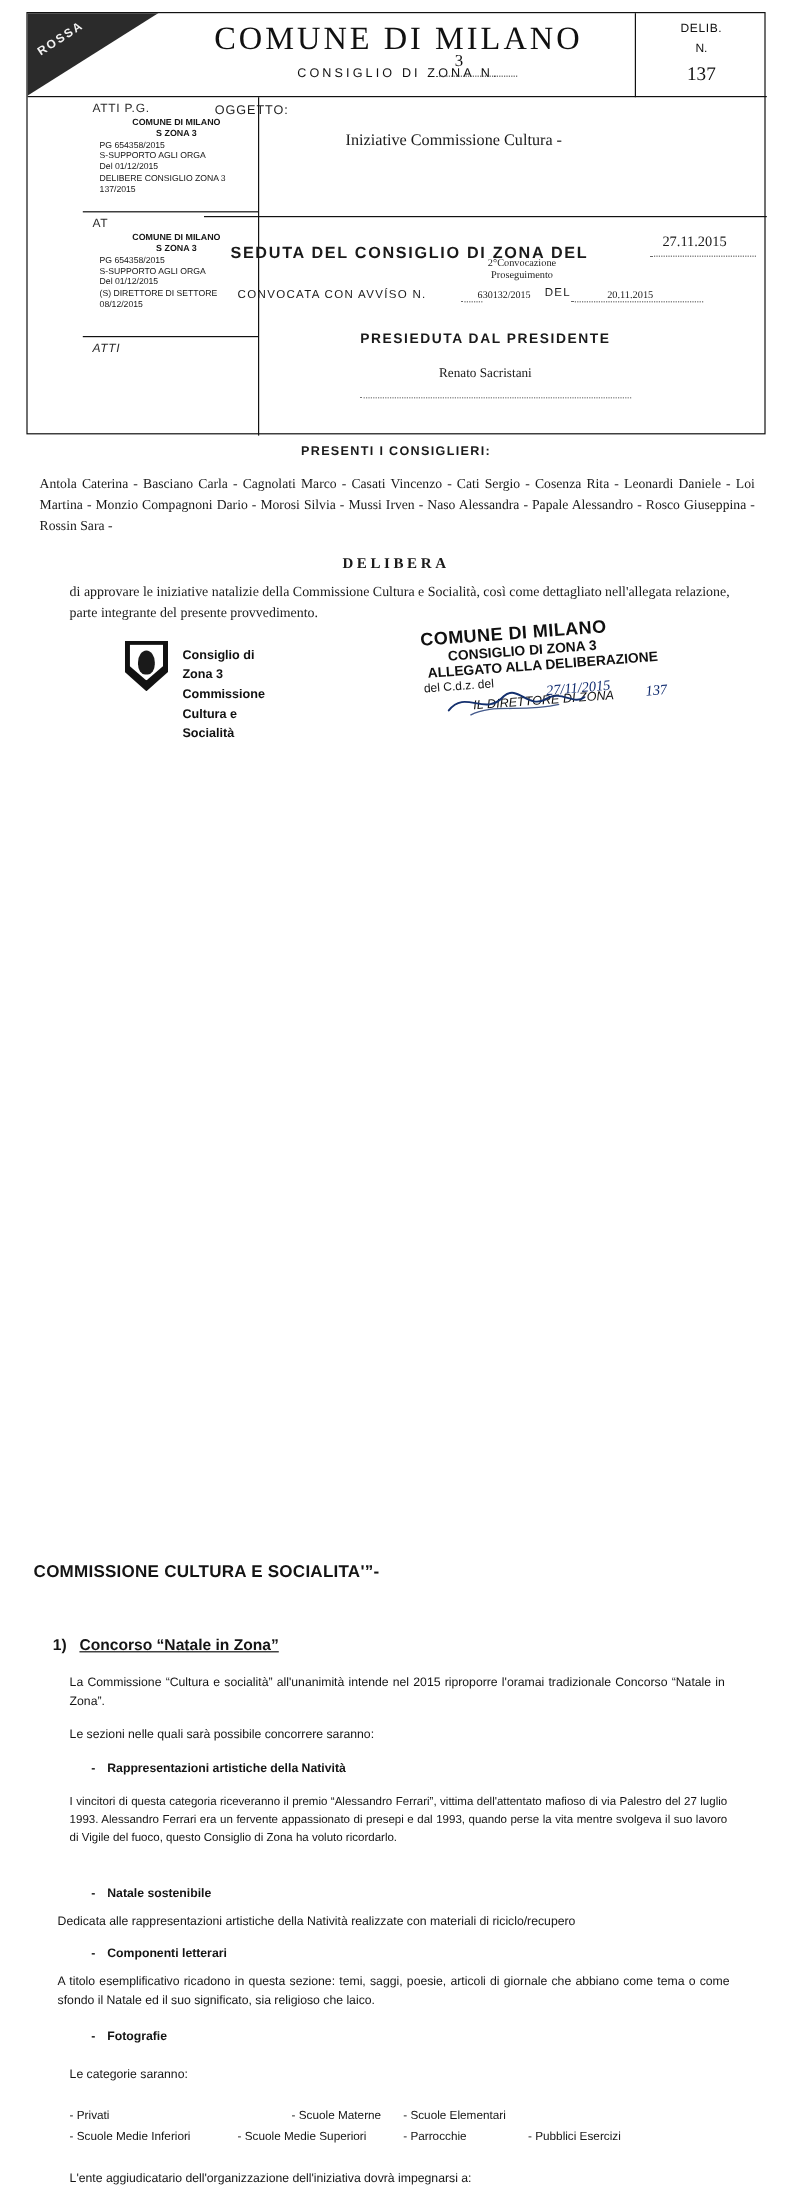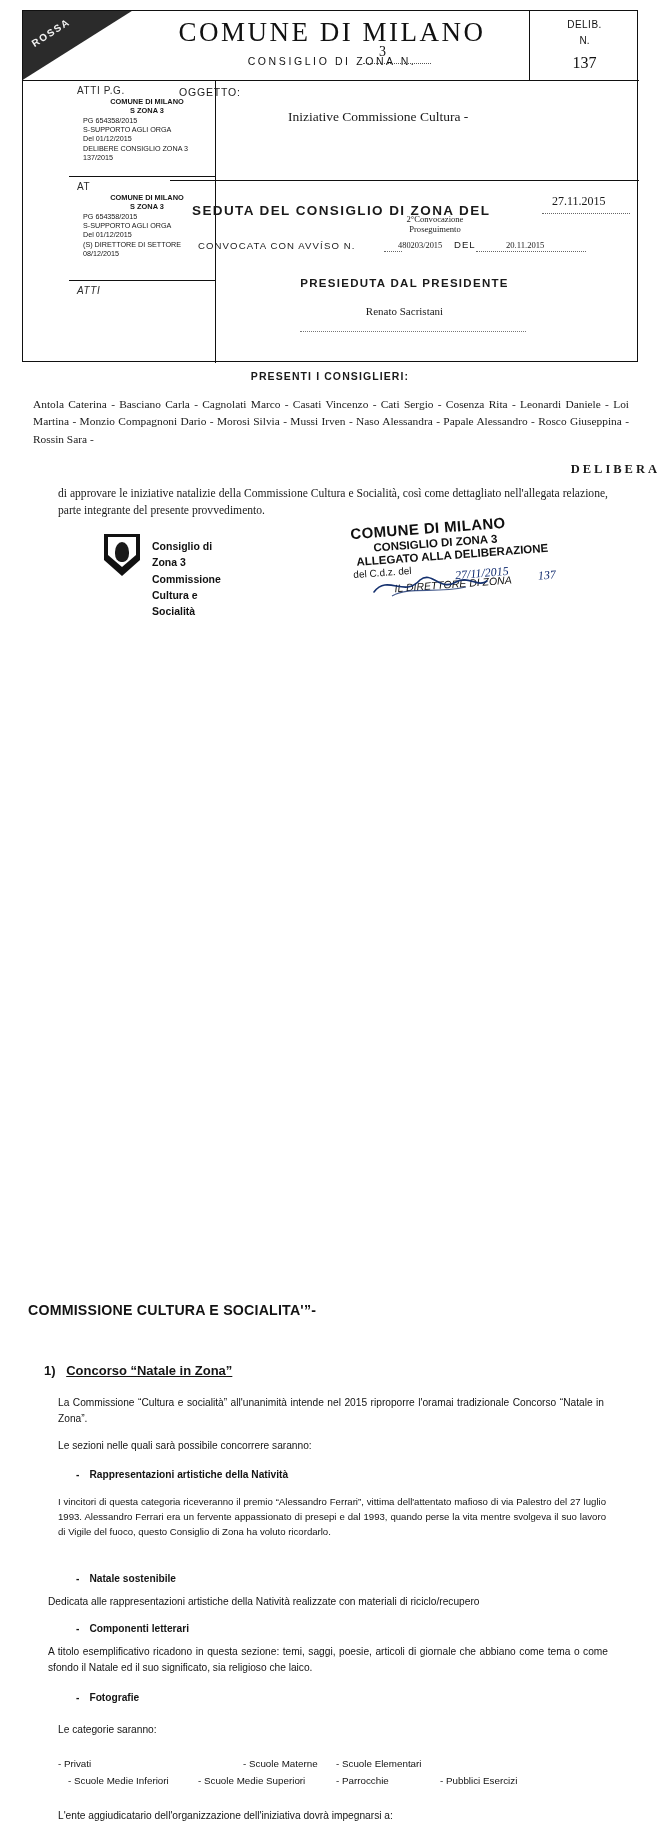--- a/index.html
+++ b/index.html
@@ -280,21 +280,21 @@
     width: 596px;
     font-family: "Liberation Serif", serif;
     font-size: 11.4px;
     line-height: 1.52;
     text-align: justify;
   }
   .delibera-hd {
     position: absolute;
     left: 0; top: 462px;
     width: 660px;
-    text-align: right;
+    text-align: center;
     font-family: "Liberation Serif", serif;
     font-size: 12.5px;
     font-weight: bold;
     letter-spacing: 3px;
   }
   .delibera-body {
     position: absolute;
     left: 58px; top: 486px;
     width: 574px;
     font-family: "Liberation Serif", serif;
@@ -473,21 +473,21 @@
       </div>
       <div class="seduta-cell">
         <div class="seduta-line">SEDUTA DEL CONSIGLIO DI ZONA DEL</div>
         <div class="seduta-date">27.11.2015</div>
         <div class="seduta-rule"></div>
         <div class="conv-kind">
           <div>2°Convocazione</div>
           <div>Proseguimento</div>
         </div>
         <div class="conv-line">CONVOCATA CON AVVÍSO N.</div>
-        <div class="conv-num">480203/2015</div>
+        <div class="conv-num">630132/2015</div>
         <div class="conv-del">DEL</div>
         <div class="conv-date">20.11.2015</div>
         <div class="conv-rule-a"></div>
         <div class="conv-rule-b"></div>
         <div class="presieduta">PRESIEDUTA DAL PRESIDENTE</div>
         <div class="presidente">Renato Sacristani</div>
         <div class="presidente-rule"></div>
       </div>
     </div>
   </div>
@@ -556,21 +556,21 @@
   <div class="p2 bullet-h" style="left:76px; top:1087px;">
     <span class="dash">-</span><span>Fotografie</span>
   </div>
 
   <div class="p2 para" style="left:58px; top:1117px; width:546px;">Le categorie saranno:</div>
 
   <div class="cat-grid" style="left:0; top:1150px; width:660px;">
     <div class="cat-col" style="left:58px;  top:0;">- Privati</div>
     <div class="cat-col" style="left:198px; top:0;margin-left:45px;">- Scuole Materne</div>
     <div class="cat-col" style="left:336px; top:0;">- Scuole Elementari</div>
-    <div class="cat-col" style="left:68px;  top:17px;text-align:center;">- Scuole Medie Inferiori</div>
+    <div class="cat-col" style="left:58px;  top:17px;text-align:center;">- Scuole Medie Inferiori</div>
     <div class="cat-col" style="left:198px; top:17px;">- Scuole Medie Superiori</div>
     <div class="cat-col" style="left:336px; top:17px;">- Parrocchie</div>
     <div class="cat-col" style="left:440px; top:17px;">- Pubblici Esercizi</div>
   </div>
 
   <div class="p2 para" style="left:58px; top:1203px; width:546px;">L'ente aggiudicatario dell'organizzazione dell'iniziativa dovrà impegnarsi a:</div>
 
 </div>
 
 </body></html>

